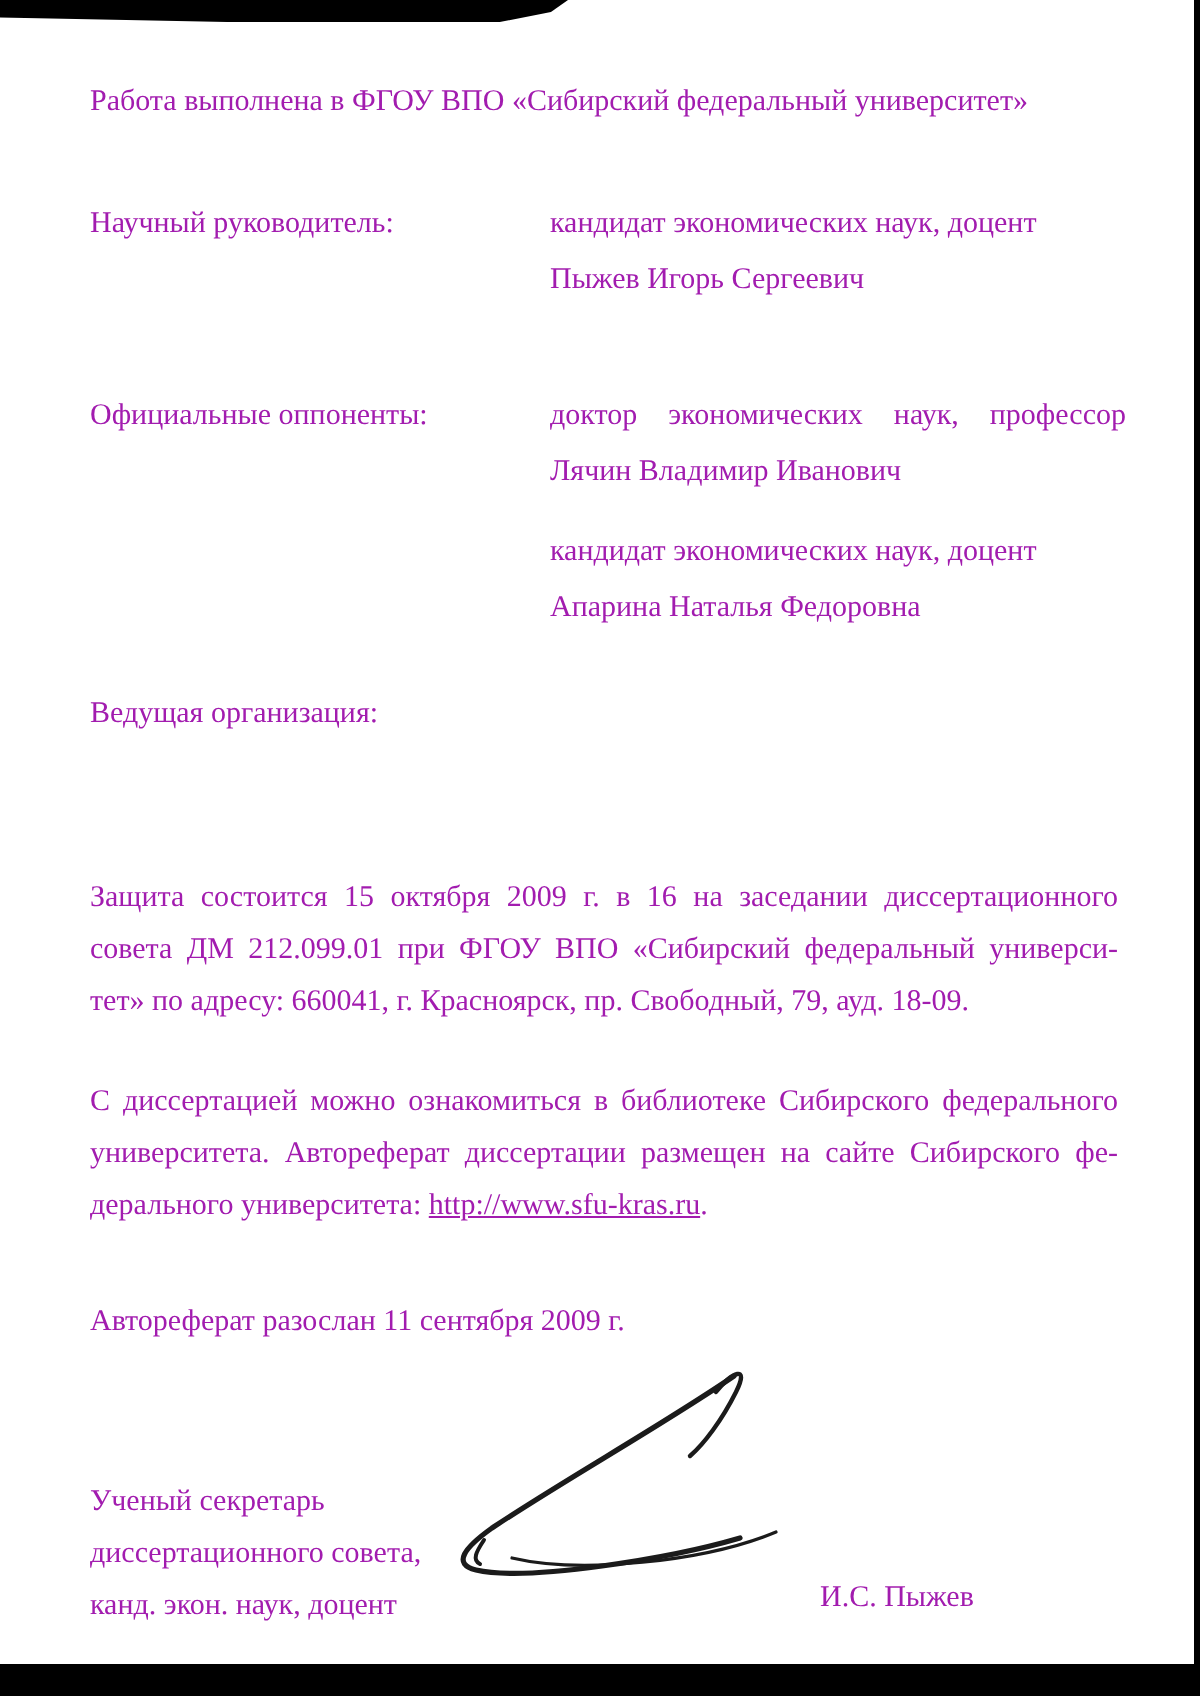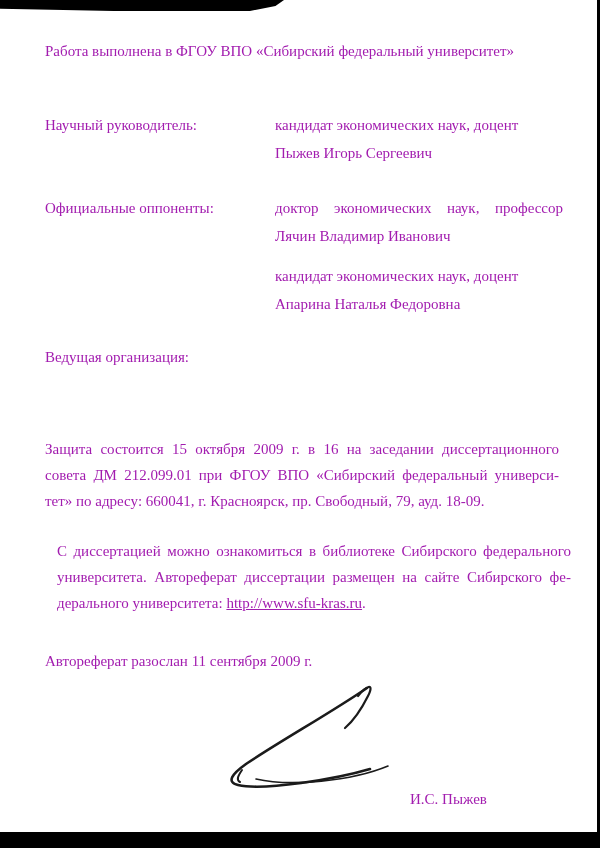--- a/index.html
+++ b/index.html
@@ -30,26 +30,26 @@
   }
   .para-line{line-height:26px;}
   .para-jline{
     line-height:26px;
     text-align:justify;
     text-align-last:justify;
   }
   .affiliation{left:45px;top:38px;width:515px;line-height:26px;}
   .label-col{left:45px;width:225px;line-height:28px;}
   .value-col{left:275px;width:288px;}
-  .sup-row{top:111px;}
+  .sup-row{top:98px;}
   .opp-row{top:194px;}
   .opp2-row{top:262px;}
   .org-row{top:343px;}
   .defense{left:45px;top:436px;width:514px;}
-  .library{left:45px;top:538px;width:514px;margin-left:12px;}
+  .library{left:45px;top:538px;width:514px;}
   .sent{left:45px;top:648px;width:514px;line-height:26px;}
   .secretary{left:45px;top:738px;width:240px;line-height:26px;}
   .secretary-name{left:410px;top:786px;line-height:26px;}
   .url{text-decoration:underline;}
   .signature{left:212px;top:678px;width:200px;height:130px;}
   .signature svg{width:100%;height:100%;}
 </style>
 </head>
 <body>
 
@@ -86,20 +86,25 @@
   </div>
 
   <div class="abs library">
     <div class="para-jline">С диссертацией можно ознакомиться в библиотеке Сибирского федерального</div>
     <div class="para-jline">университета. Автореферат диссертации размещен на сайте Сибирского фе-</div>
     <div class="para-line"><span>дерального университета: </span><span class="url">http://www.sfu-kras.ru</span><span>.</span></div>
   </div>
 
   <div class="abs sent">Автореферат разослан 11 сентября 2009 г.</div>
 
+  <div class="abs secretary">
+    <div>Ученый секретарь</div>
+    <div>диссертационного совета,</div>
+    <div>канд. экон. наук, доцент</div>
+  </div>
 
   <div class="abs signature">
     <svg viewBox="0 0 200 130" xmlns="http://www.w3.org/2000/svg">
       <path d="M155 10 C120 34 70 62 34 86 C20 96 14 104 26 107 C52 113 124 101 158 91" stroke="#1b1b1b" stroke-width="2.6" fill="none" stroke-linecap="round"></path>
       <path d="M44 101 C78 109 140 103 176 88" stroke="#1b1b1b" stroke-width="1.6" fill="none" stroke-linecap="round"></path>
       <path d="M146 18 C154 8 163 4 156 18 C149 32 140 44 133 50" stroke="#1b1b1b" stroke-width="2.2" fill="none" stroke-linecap="round"></path>
       <path d="M30 92 C26 98 24 102 28 104" stroke="#1b1b1b" stroke-width="2" fill="none" stroke-linecap="round"></path>
     </svg>
   </div>
 

